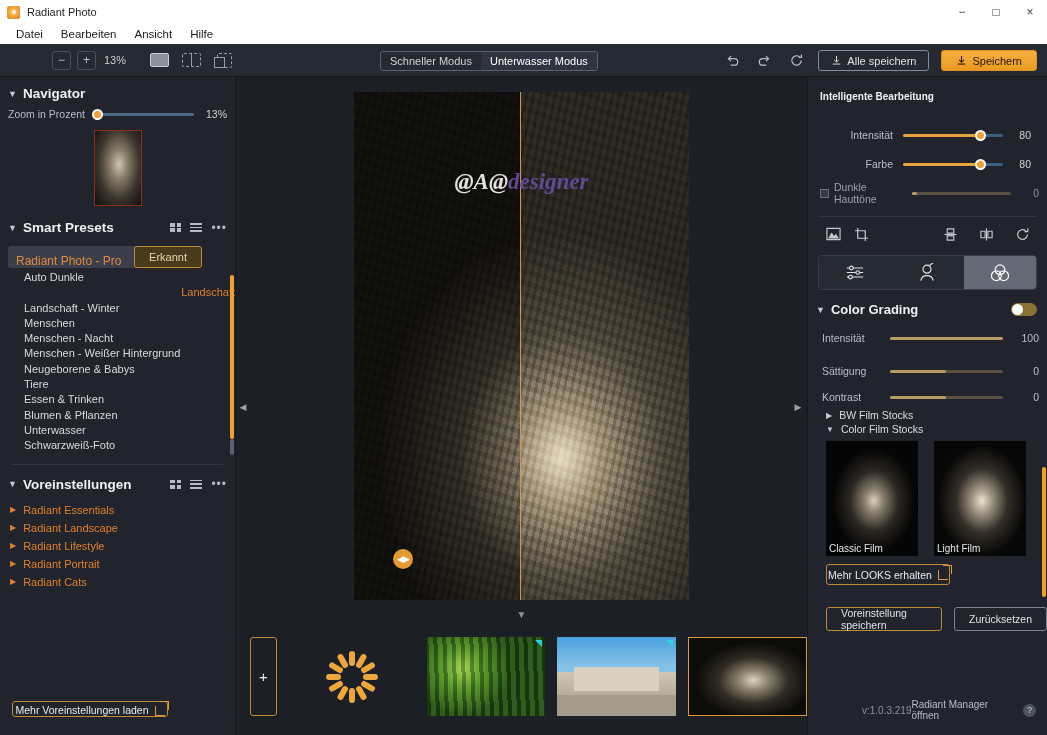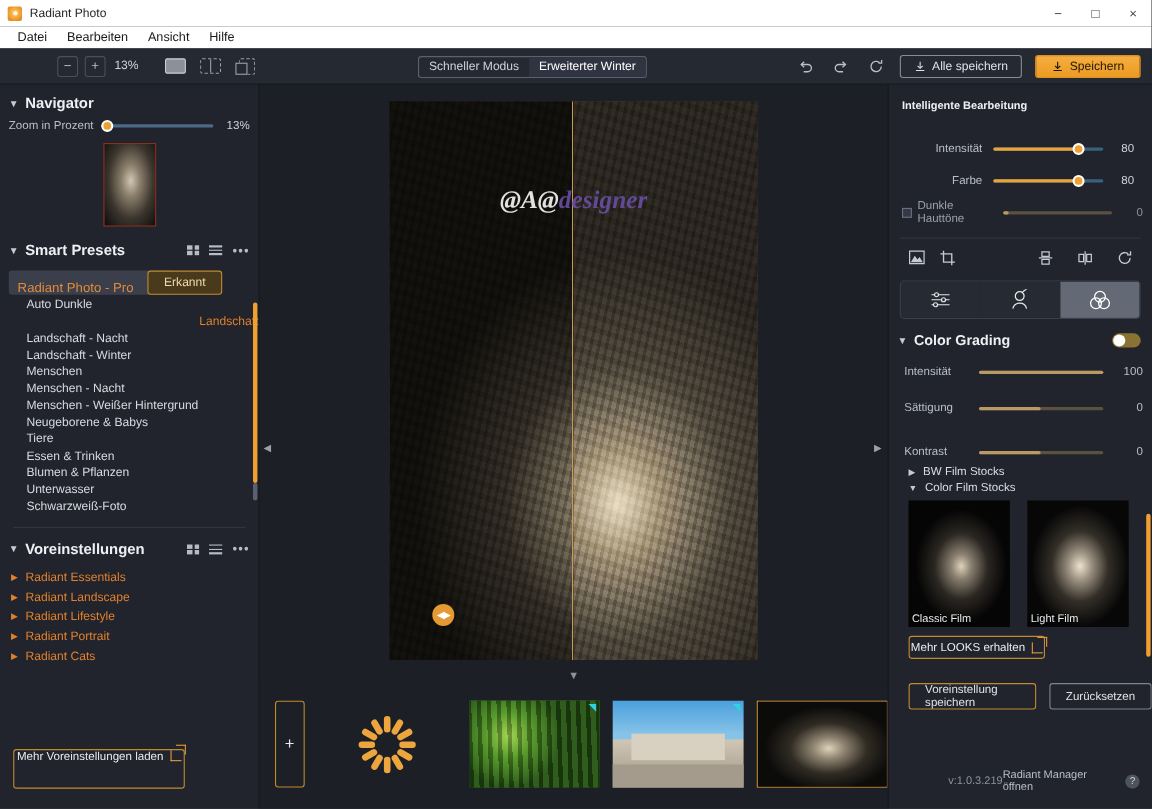--- a/index.html
+++ b/index.html
@@ -117,23 +117,23 @@
   .preset-list div { font-size:11px; line-height:15.3px; color:#d6dae1; }
   .preset-list div.sel { color:#e0802c;text-align:right; }
 
   .lp-divider { height:1px; background:#31353f; margin:10px 12px 0 12px; }
 
   .vor-list { padding:4px 0 0 10px; }
   .vor-list div { font-size:11px; line-height:14px; color:#e0802c; display:flex; align-items:center; gap:7px; padding:2px 0;}
   .vor-list div .tri { color:#e0802c; font-size:8px; }
 
   .loadmore {
-    position:absolute; left:12px; bottom:18px; width:156px; height:36px;
+    position:absolute; left:12px; bottom:18px; width:156px; height:16px;
     border:1px solid #c08a30; border-radius:3px; background:transparent;
-    display:flex;align-items:flex-start;justify-content:center;gap:6px;
+    display:flex;align-items:flex-end;justify-content:center;gap:6px;
     font-size:10.5px; color:#e8eaee;
   }
   .ext-ico { width:10px;height:10px;border:1.4px solid #e09a3c;border-top:none;border-right:none;position:relative;}
   .ext-ico:after{content:"";position:absolute;right:-4px;top:-5px;width:8px;height:8px;border:1.4px solid #e09a3c;border-bottom:none;border-left:none;}
 
   .lp-scroll { position:absolute; right:1px; top:198px; width:4px; height:164px; background:#f0a030; border-radius:2px;}
   .lp-scroll2 { position:absolute; right:1px; top:362px; width:4px; height:16px; background:#5a6070; border-radius:2px;}
   .collapse-l { position:absolute; left:238px; top:400px; width:10px;height:14px;
                 display:flex;align-items:center;justify-content:center; color:#9aa0aa; font-size:9px; z-index:5;}
 
@@ -305,21 +305,21 @@
       <div class="vm">
           <div class="vm-split"></div>
         </div>
       <div class="vm">
           <div class="vm-over"></div>
         </div>
     </div>
 
     <div class="modeswitch">
       <div class="ms-btn">Schneller Modus</div>
-      <div class="ms-btn active">Erweiterter Winter</div>
+      <div class="ms-btn active">Unterwasser Modus</div>
     </div>
 
     <div class="tb-actions">
       <div class="ico-btn">
         <svg width="15" height="15" viewBox="0 0 16 16" fill="none" stroke="#b9bec8" stroke-width="1.3">
           <path d="M4 6 H10 a3.5 3.5 0 0 1 0 7 H6"></path>
             <path d="M6.5 3.3 L3.6 6 L6.5 8.7"></path>
           </svg>
       </div>
       <div class="ico-btn">
@@ -392,21 +392,20 @@
       <div class="preset-select">
         <span>Radiant Photo - Pro</span>
         <span class="ar">▼</span>
       </div>
       <div class="erkannt-btn">Erkannt</div>
     </div>
 
     <div class="preset-list">
       <div>Auto Dunkle</div>
       <div class="sel">Landschaft</div>
-      <div>Landschaft - Nacht</div>
       <div>Landschaft - Winter</div>
       <div>Menschen</div>
       <div>Menschen - Nacht</div>
       <div>Menschen - Weißer Hintergrund</div>
       <div>Neugeborene &amp; Babys</div>
       <div>Tiere</div>
       <div>Essen &amp; Trinken</div>
       <div>Blumen &amp; Pflanzen</div>
       <div>Unterwasser</div>
       <div>Schwarzweiß-Foto</div>
@@ -626,21 +625,21 @@
         </div>
       <span class="cg-val">100</span>
     </div>
     <div class="cg-row">
       <span class="cg-label">Sättigung</span>
       <div class="cg-track">
           <div class="cg-fill" style="width:56px"></div>
         </div>
       <span class="cg-val">0</span>
     </div>
-    <div class="cg-row" style="margin-top:16px">
+    <div class="cg-row" style="margin-top:2px">
       <span class="cg-label">Kontrast</span>
       <div class="cg-track">
           <div class="cg-fill" style="width:56px"></div>
         </div>
       <span class="cg-val">0</span>
     </div>
 
     <div class="stock-row" style="margin-top:-2px">
       <span class="tri">▶</span>
       <span>BW Film Stocks</span>

